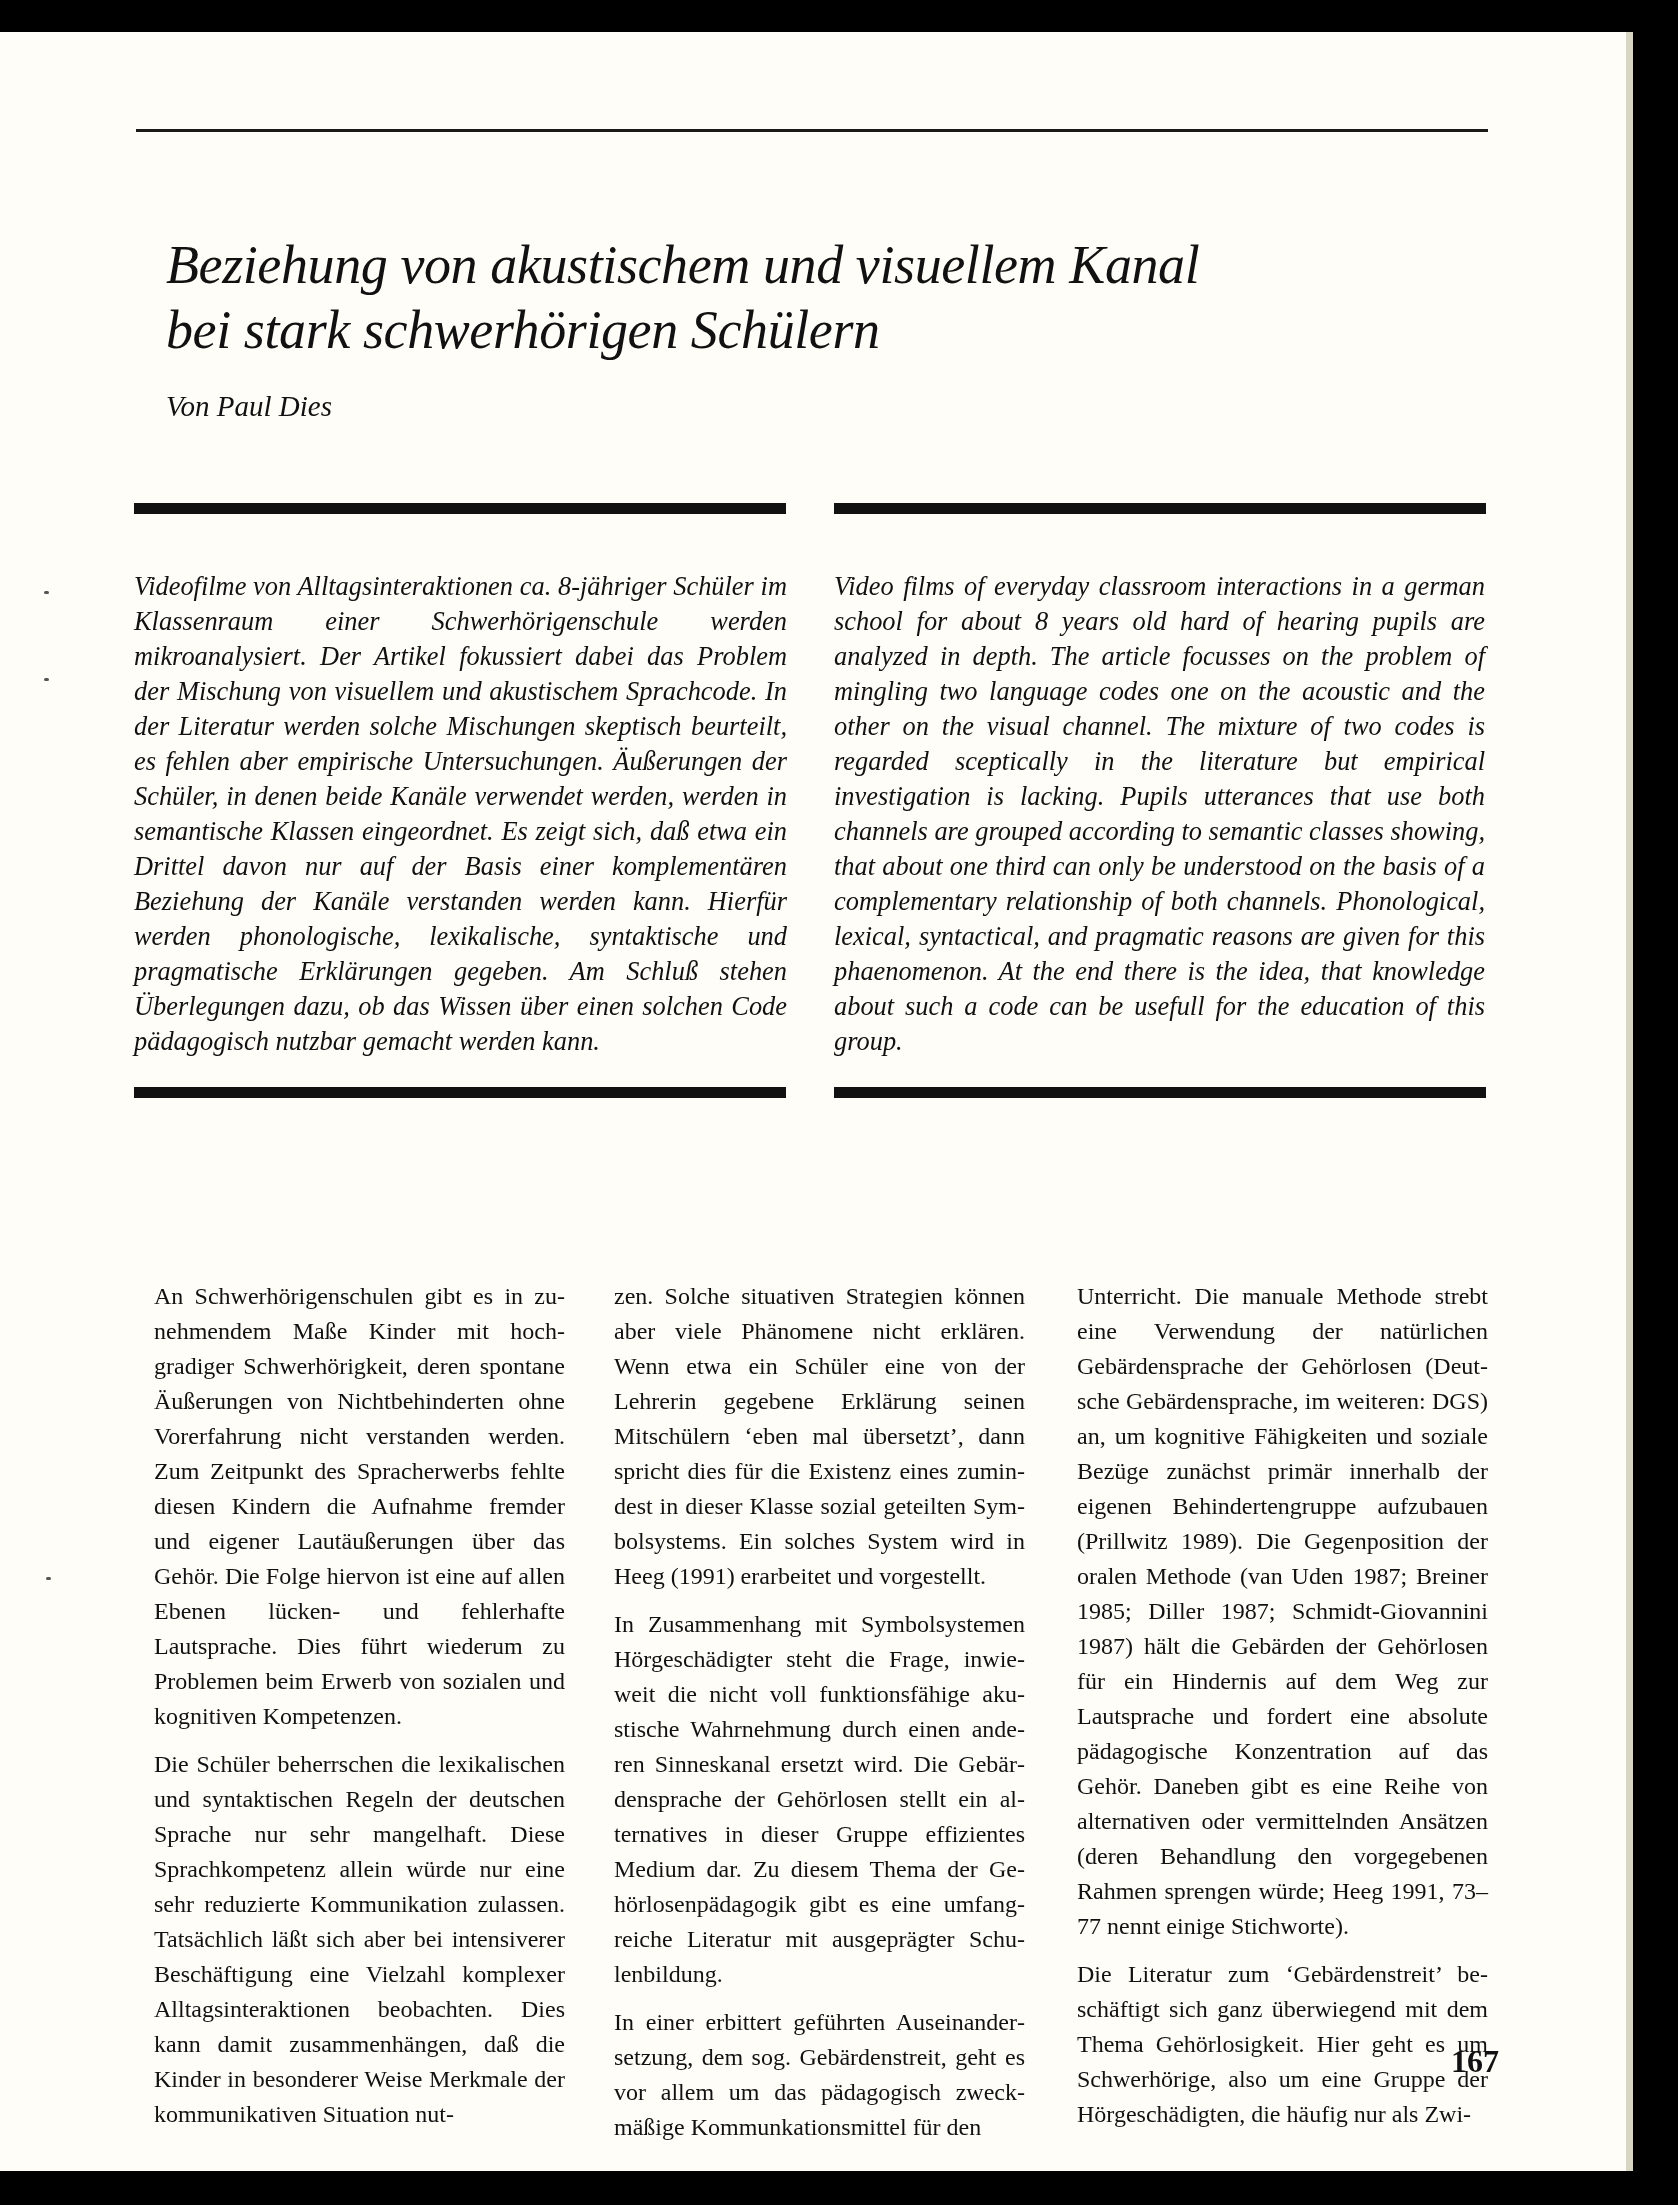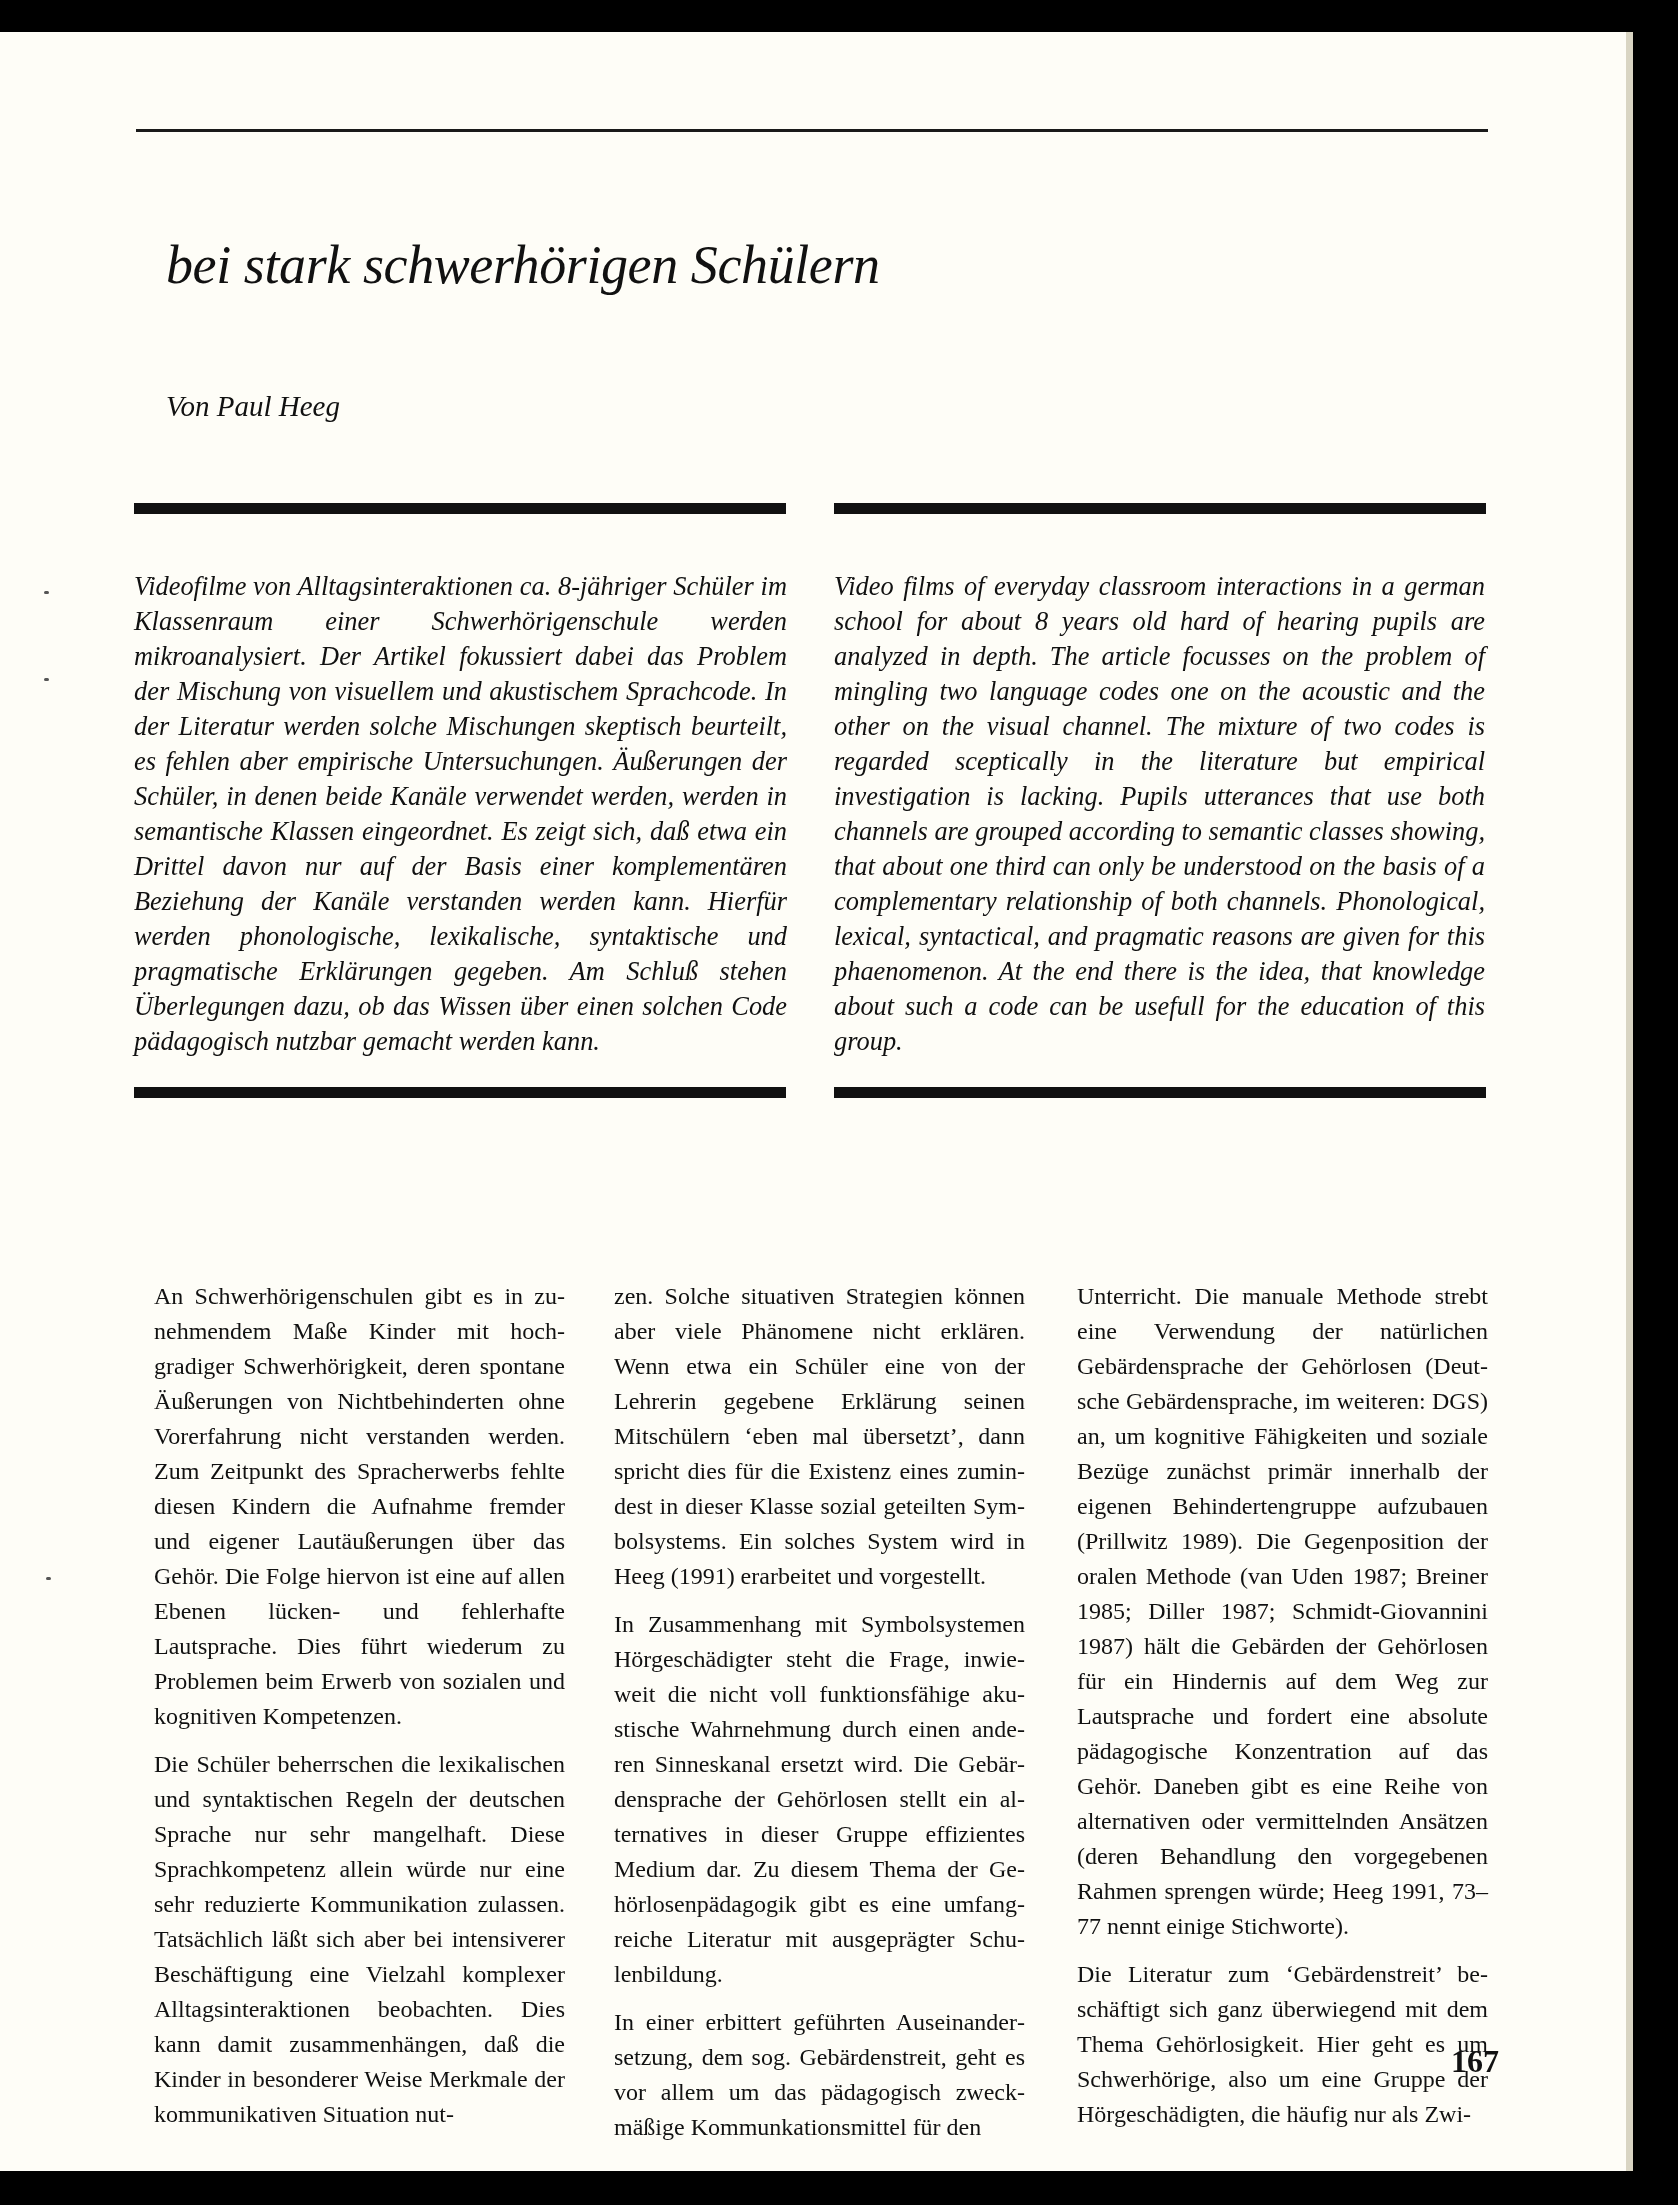--- a/index.html
+++ b/index.html
@@ -61,23 +61,24 @@
     }
   </style>
 </head>
 <body>
 
 <div class="page">
   <div class="page-edge"></div>
   <div class="top-rule"></div>
 
   <h1 class="title">
+    <span>Beziehung von akustischem und visuellem Kanal</span>
     <span>bei stark schwerhörigen Schülern</span>
   </h1>
-  <div class="author">Von Paul Heeg</div>
+  <div class="author">Von Paul Dies</div>
 
   <div class="abs-rule" style="left:134px; top:471px; width:652px;"></div>
   <div class="abs-rule" style="left:834px; top:471px; width:652px;"></div>
 
   <p class="abstract de">Videofilme von Alltagsinteraktionen ca. 8-jähriger Schü­ler im Klassenraum einer Schwerhörigenschule werden mikroanalysiert. Der Artikel fokussiert dabei das Pro­blem der Mischung von visuellem und akustischem Sprach­code. In der Literatur werden solche Mischungen skep­tisch beurteilt, es fehlen aber empirische Untersuchun­gen. Äußerungen der Schüler, in denen beide Kanäle verwendet werden, werden in semantische Klassen einge­ordnet. Es zeigt sich, daß etwa ein Drittel davon nur auf der Basis einer komplementären Beziehung der Kanäle verstanden werden kann. Hierfür werden phonologische, lexikalische, syntaktische und pragmatische Erklärungen gegeben. Am Schluß stehen Überlegungen dazu, ob das Wissen über einen solchen Code pädagogisch nutzbar gemacht werden kann.</p>
   <p class="abstract en">Video films of everyday classroom interactions in a german school for about 8 years old hard of hearing pupils are analyzed in depth. The article focusses on the problem of mingling two language codes one on the acoustic and the other on the visual channel. The mixture of two codes is regarded sceptically in the literature but empirical investigation is lacking. Pupils utterances that use both channels are grouped according to semantic classes showing, that about one third can only be understood on the basis of a complementary relationship of both channels. Phonological, lexical, syntactical, and pragmatic reasons are given for this phaenomenon. At the end there is the idea, that knowledge about such a code can be usefull for the education of this group.</p>
 
   <div class="abs-rule" style="left:134px; top:1055px; width:652px;"></div>
   <div class="abs-rule" style="left:834px; top:1055px; width:652px;"></div>
 

